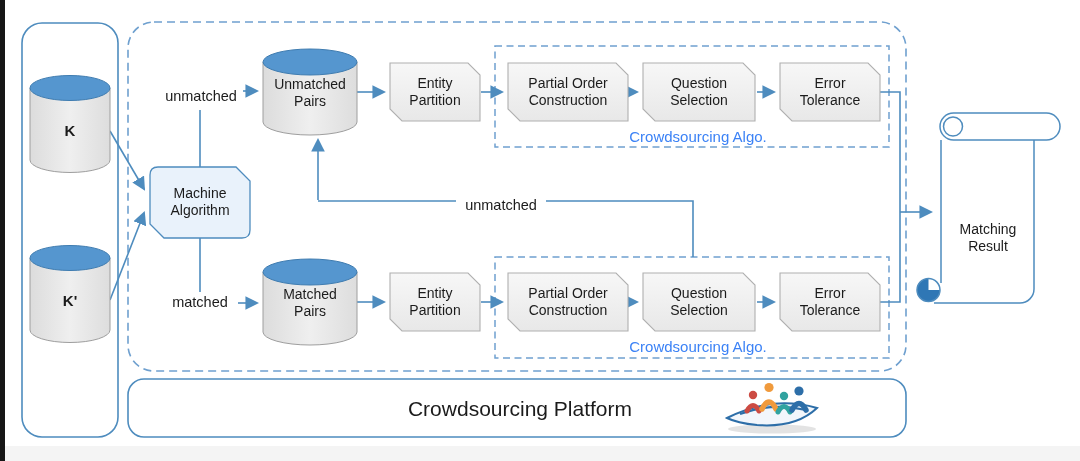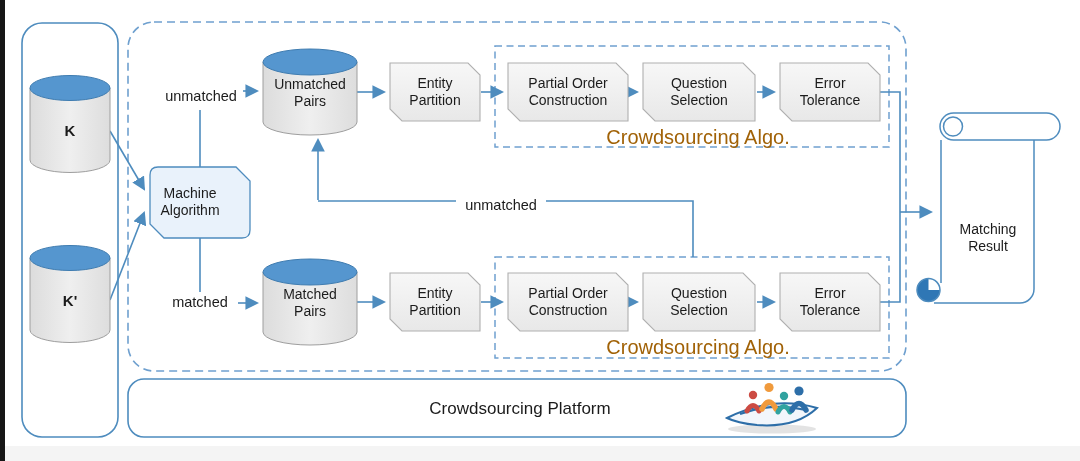--- a/index.html
+++ b/index.html
@@ -3,22 +3,22 @@
 <meta charset="utf-8">
 <style>
   html,body{margin:0;padding:0;background:#fff;}
   #stage{position:relative;width:1080px;height:461px;background:#ffffff;overflow:hidden;
          font-family:"Liberation Sans", sans-serif;}
   #diagram-svg{position:absolute;left:0;top:0;}
   .lbl{position:absolute;transform:translate(-50%,-50%);text-align:center;
        white-space:pre-line;font-size:14px;line-height:1.22;color:#1b1b1b;}
   .lbl.bold{font-weight:bold;font-size:15px;}
   .lbl.edge{font-size:14.5px;}
-  .lbl.gray{font-size:20px;color:#a16207;}
-  .lbl.big{font-size:17px;}
+  .lbl.gray{font-size:15px;color:#3b82f6;}
+  .lbl.big{font-size:21px;}
 </style>
 </head>
 <body>
 
 <div id="stage">
 
   <svg id="diagram-svg" width="1080" height="461" viewBox="0 0 1080 461">
     <defs>
       <marker id="arr" viewBox="0 0 10 10" refX="8.5" refY="5" markerWidth="8.5" markerHeight="8.5" orient="auto">
         <path d="M0 0 L10 5 L0 10 Z" fill="#4e8cbe"></path>
@@ -122,21 +122,21 @@
         <circle cx="784" cy="396" r="4.2" fill="#31a3a0" stroke="none"></circle>
         <path d="M778 412 Q784 401 790 412" stroke="#31a3a0" stroke-width="5"></path>
         <circle cx="799" cy="391" r="4.6" fill="#2d6ea8" stroke="none"></circle>
         <path d="M792 410 Q799 397 806 410" stroke="#2d6ea8" stroke-width="5.5"></path>
       </g>
     </g>
   </svg>
 
   <div class="lbl bold" style="left:70px;top:131px">K</div>
   <div class="lbl bold" style="left:70px;top:301px">K'</div>
-  <div class="lbl" style="left:190px;top:202px">Machine
+  <div class="lbl" style="left:200px;top:202px">Machine
 Algorithm</div>
 
   <div class="lbl edge" style="left:201px;top:97px">unmatched</div>
   <div class="lbl edge" style="left:200px;top:303px">matched</div>
   <div class="lbl edge" style="left:501px;top:206px">unmatched</div>
 
   <div class="lbl" style="left:310px;top:93px">Unmatched
 Pairs</div>
   <div class="lbl" style="left:310px;top:303px">Matched
 Pairs</div>

